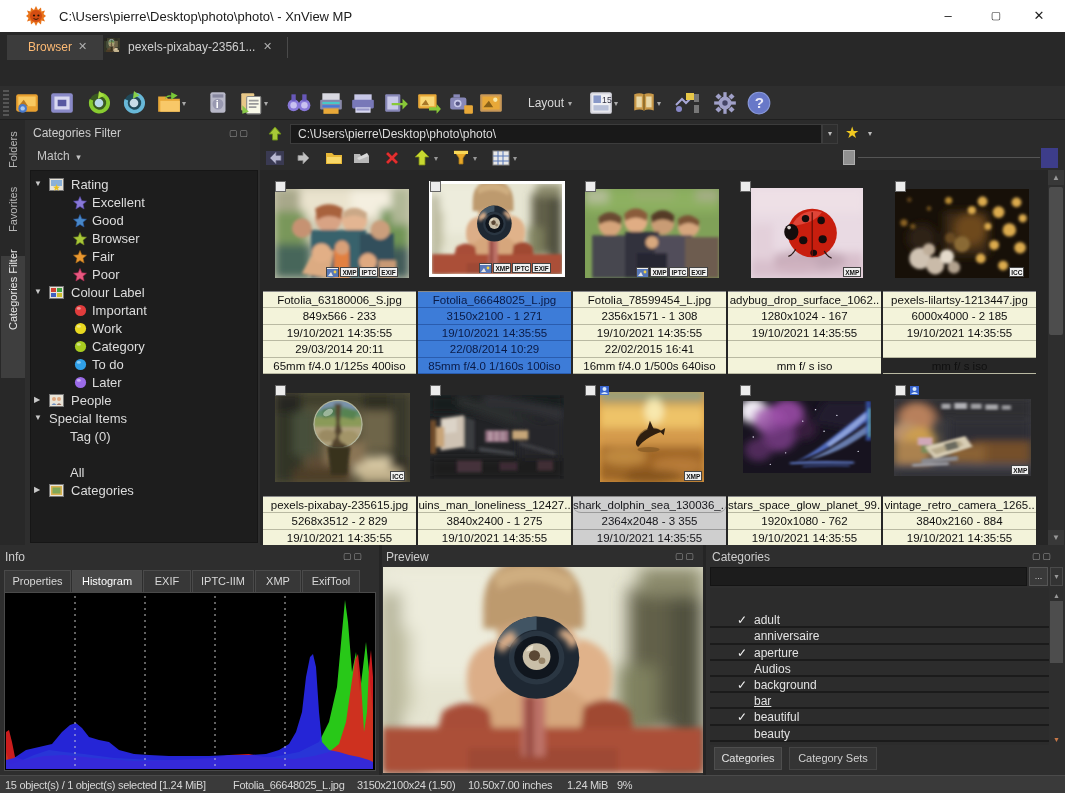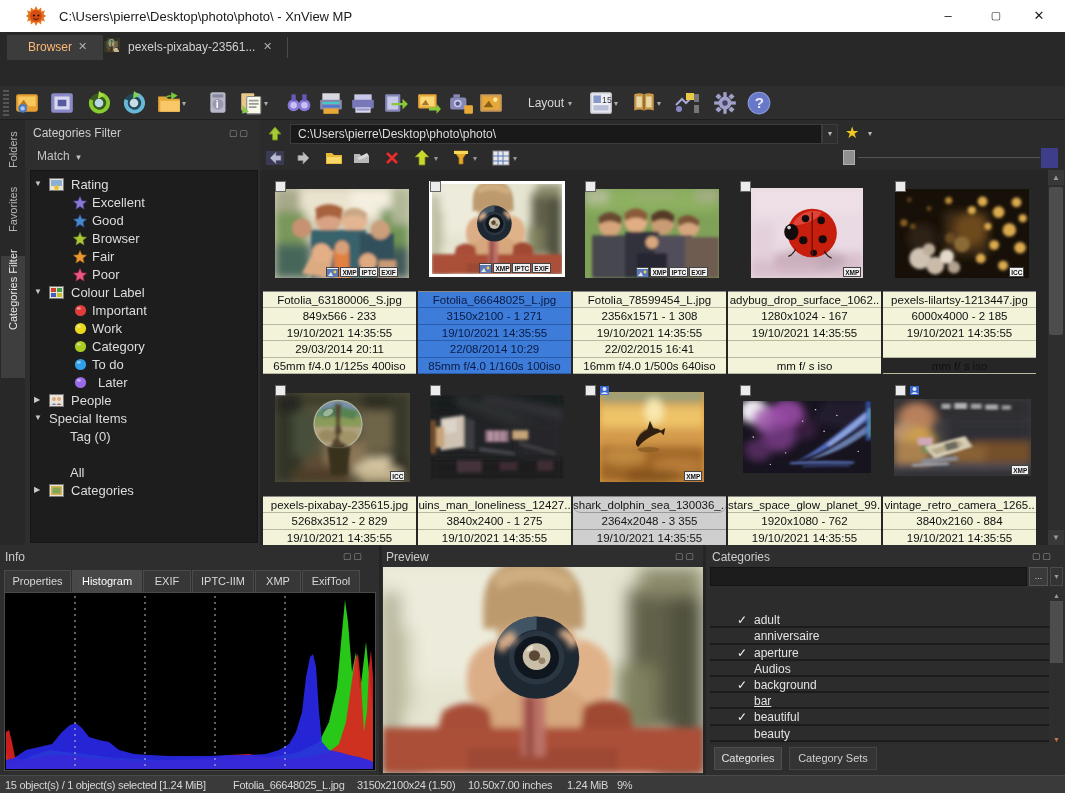--- a/index.html
+++ b/index.html
@@ -325,21 +325,21 @@
             <circle cx="6.5" cy="6.5" r="5.6" fill="#30a0e8"></circle>
             <ellipse cx="4.8" cy="4.4" rx="2" ry="1.4" fill="rgba(255,255,255,0.45)"></ellipse>
           </svg></span>
         <span style="position:absolute;left:61px;top:1px;">To do</span>
       </div>
 <div class="trow" style="top:203px;">
         <span style="position:absolute;left:43px;top:2px;"><svg width="13" height="13" viewBox="0 0 13 13">
             <circle cx="6.5" cy="6.5" r="5.6" fill="#9a6ae8"></circle>
             <ellipse cx="4.8" cy="4.4" rx="2" ry="1.4" fill="rgba(255,255,255,0.45)"></ellipse>
           </svg></span>
-        <span style="position:absolute;left:67px;top:1px;">Later</span>
+        <span style="position:absolute;left:61px;top:1px;">Later</span>
       </div>
 <div class="trow" style="top:221px;">
         <span style="position:absolute;left:3px;top:3px;font-size:8px;color:#c8c8c8;">▶</span>
         <span style="position:absolute;left:18px;top:2px;"><svg width="15" height="13" viewBox="0 0 15 13">
             <rect x="0.5" y="0.5" width="14" height="12" fill="#e8e4d8" stroke="#777"></rect>
             <circle cx="5" cy="5" r="2" fill="#e0a880"></circle>
             <path d="M2.5 11 Q5 7.5 7.5 11 Z" fill="#7090c0"></path>
             <circle cx="10" cy="5" r="2" fill="#e0a880"></circle>
             <path d="M7.5 11 Q10 7.5 12.5 11 Z" fill="#a07060"></path>
           </svg></span>

